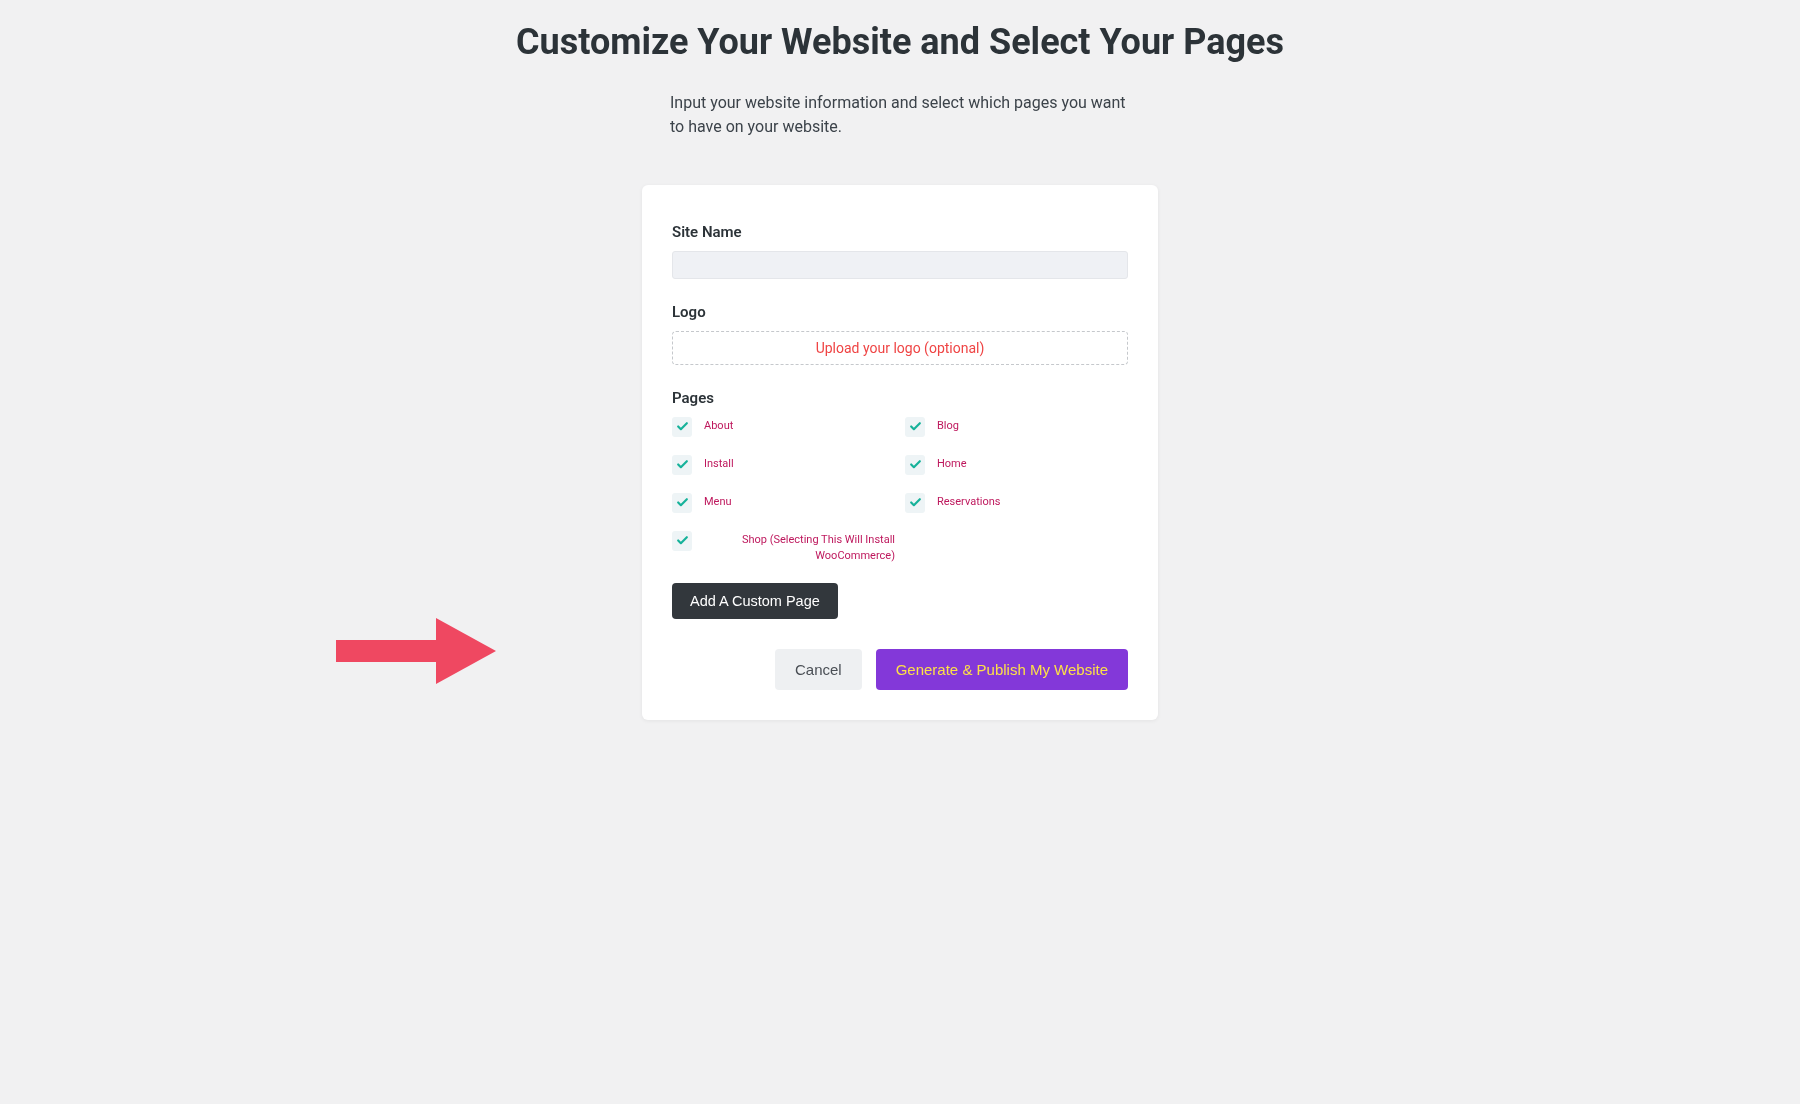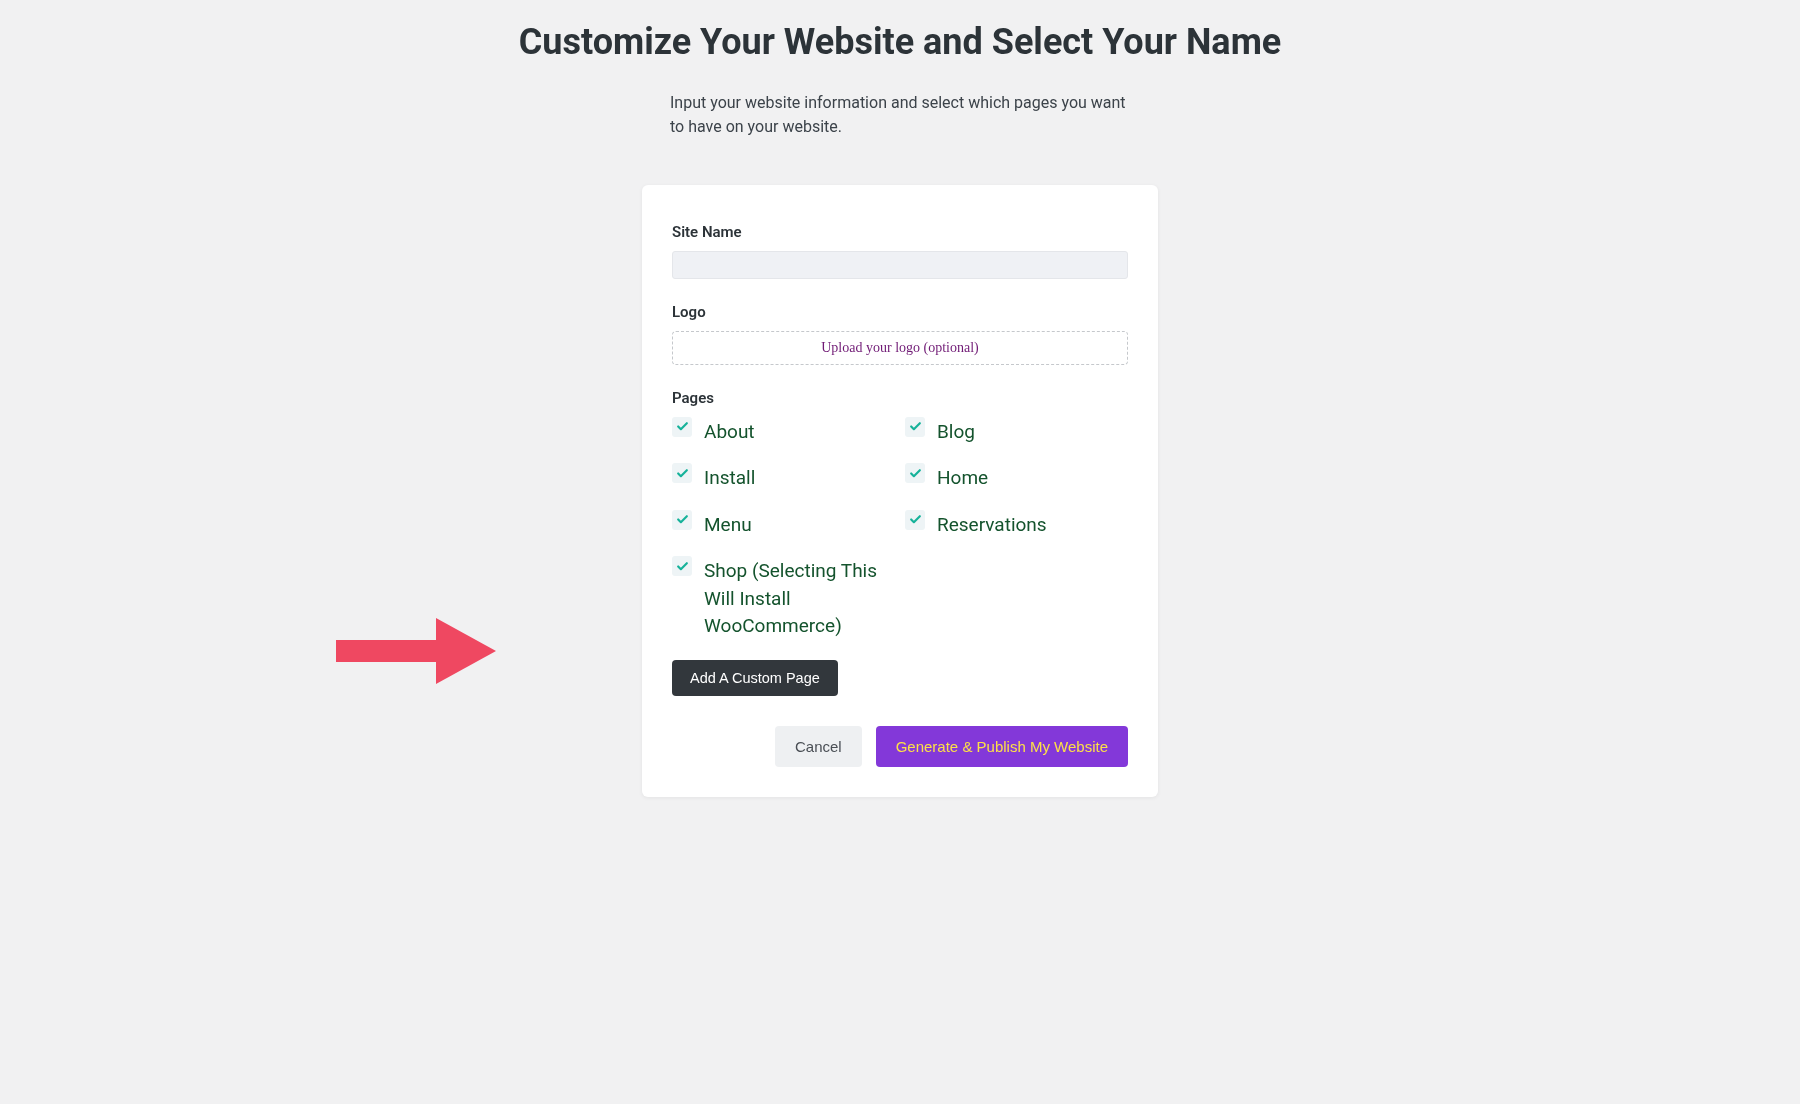--- a/index.html
+++ b/index.html
@@ -77,23 +77,22 @@
       resize: both;
       font-family: inherit;
     }
     .logo-upload {
       width: 100%;
       border: 1px dashed #c5c8cc;
       border-radius: 4px;
       text-align: center;
       padding: 8px 0;
       font-size: 14px;
-      color: #701a75;
-      cursor: pointer;
-      font-family: Liberation Serif, serif;
+      color: #ef4444;
+      cursor: pointer;
     }
     .pages-grid {
       display: grid;
       grid-template-columns: 1fr 1fr;
       row-gap: 18px;
       column-gap: 10px;
       margin-bottom: 20px;
     }
     .page-item {
       display: flex;
@@ -110,27 +109,28 @@
       justify-content: center;
       flex-shrink: 0;
       cursor: pointer;
       margin-top: 0px;
     }
     .checkbox svg {
       width: 13px;
       height: 13px;
     }
     .page-item-label {
-      font-size: 19px;
-      color: #14532d;
+      font-size: 11px;
+      color: #be185d;
       line-height: 1.45;
       padding-top: 1px;
     }
     .page-item-wide {
       grid-column: 1 / 2;
+      text-align: right;
     }
     .btn-add-custom {
       background: #32373c;
       color: #ffffff;
       border: none;
       border-radius: 4px;
       padding: 10px 18px;
       font-size: 14.5px;
       font-weight: 500;
       cursor: pointer;
@@ -167,21 +167,21 @@
       top: 618px;
       width: 160px;
       height: 66px;
     }
   </style>
 </head>
 <body>
 
 <div class="page-container">
 
-  <h1 class="page-title">Customize Your Website and Select Your Name</h1>
+  <h1 class="page-title">Customize Your Website and Select Your Pages</h1>
   <p class="page-subtitle">Input your website information and select which pages you want to have on your website.</p>
 
   <div class="card">
 
     <div class="field-group">
       <label class="field-label">Site Name</label>
       <input class="text-input" type="text" value="" style="">
     </div>
 
 

